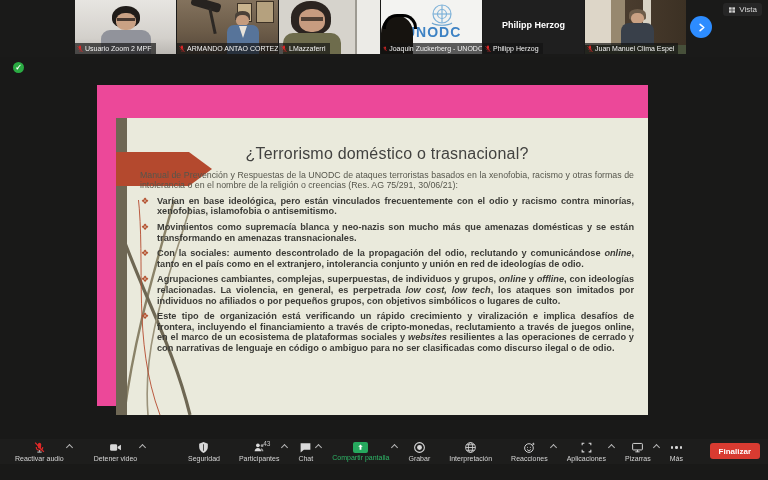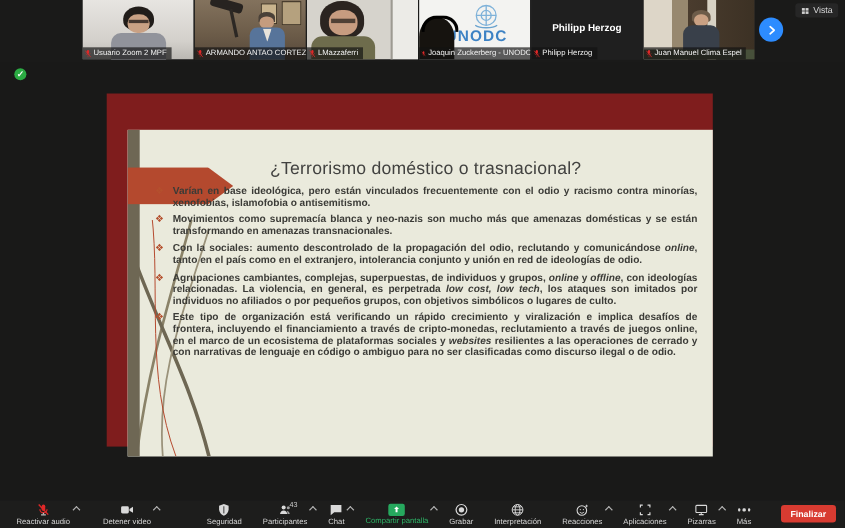--- a/index.html
+++ b/index.html
@@ -59,37 +59,37 @@
     white-space:nowrap;overflow:hidden;z-index:3;}
   
   .vista-btn{position:absolute;top:3px;right:6px;display:flex;align-items:center;gap:3px;color:#d9d9d9;
     font-size:8px;background:#262626;padding:2px 5px;border-radius:3px;}
   .next-btn{position:absolute;top:16px;left:690px;width:22px;height:22px;border-radius:50%;background:#2d8cff;
     display:flex;align-items:center;justify-content:center;}
   
   .enc-badge{position:absolute;top:62px;left:13px;width:11px;height:11px;border-radius:50%;background:#2bab43;
     color:#fff;font-size:8px;line-height:11px;text-align:center;font-weight:700;}
   
-  .stage-black{position:absolute;left:97px;top:85px;width:551px;height:321px;background:#7f1d1d;}
+  .stage-black{position:absolute;left:97px;top:85px;width:551px;height:321px;background:#ec4899;}
   .slide{position:absolute;left:19px;top:33px;width:532px;height:297px;background:#eaeadc;overflow:hidden;}
   .slide-strip{position:absolute;left:0;top:0;width:11px;height:100%;background:#6e6754;z-index:2;}
   .deco{position:absolute;left:0;bottom:0;z-index:1;pointer-events:none;}
   .arrow{position:absolute;left:0;top:34px;width:96px;height:34px;background:#b4492e;z-index:3;
     clip-path:polygon(0 0,76% 0,100% 50%,76% 100%,0 100%);}
   .slide-content{position:absolute;left:24px;right:14px;top:0;z-index:4;}
   .title1{margin-top:27px;text-align:center;font-size:16px;color:#424240;letter-spacing:.2px;}
   .title2{text-align:center;font-size:16.5px;font-weight:700;color:#32322e;margin-top:1px;}
   .subtitle{margin-top:7px;font-size:8.8px;line-height:10.4px;color:#56564c;text-align:justify;}
   ul.bullets{list-style:none;margin:4px 0 0 0;padding:0;}
   ul.bullets li{position:relative;padding-left:17px;font-size:9.2px;line-height:10.6px;font-weight:700;
     color:#3b3b37;text-align:justify;margin-top:5px;}
   ul.bullets li .mk{position:absolute;left:1px;top:0;color:#b4502e;font-weight:400;font-size:9px;}
   ul.bullets li em{font-style:italic;}
   
-  .toolbar{position:absolute;left:0;bottom:0;width:768px;height:25px;background:#1d1d1c;}
+  .toolbar{position:absolute;left:0;bottom:16px;width:768px;height:25px;background:#1d1d1c;}
   .tb-group-left{position:absolute;left:10px;top:0;height:25px;display:flex;gap:20px;}
   .tb-group-center{position:absolute;left:183px;top:0;height:25px;width:505px;display:flex;justify-content:space-between;}
   .tb-item{display:flex;flex-direction:column;align-items:center;justify-content:center;gap:1px;
     color:#d6d6d6;font-size:7px;line-height:7px;position:relative;padding:0 5px;cursor:default;}
   .tb-item .chev{position:absolute;right:-3px;top:6px;width:4px;height:4px;
     border-left:1px solid #b5b5b5;border-top:1px solid #b5b5b5;transform:rotate(45deg);}
   .tb-item.green{color:#2eb567;}
   .share-ic{width:15px;height:11px;background:#26a95e;border-radius:2px;display:flex;align-items:center;justify-content:center;}
   .pcount{position:absolute;top:1px;left:58%;font-size:6.5px;color:#c9c9c9;}
   .dots{display:flex;gap:2px;align-items:center;height:13px;}
@@ -248,20 +248,21 @@
       <path d="M58 0 C42 60 20 125 8 215" stroke="#8a8268" stroke-width="2.4"></path>
       <path d="M6 35 C32 105 58 150 74 215" stroke="#6e6753" stroke-width="3.2"></path>
       <path d="M74 8 C52 80 26 142 32 215" stroke="#9a927a" stroke-width="1.6"></path>
       <path d="M22 -5 C30 65 16 140 44 215" stroke="#b4492e" stroke-width="0.9"></path>
     </svg>
     <div class="slide-strip"></div>
     <div class="arrow"></div>
 
     <div class="slide-content">
       <div class="title1">¿Terrorismo doméstico o trasnacional?</div>
+      <div class="subtitle">Manual de Prevención y Respuestas de la UNODC de ataques terroristas basados en la xenofobia, racismo y otras formas de intolerancia o en el nombre de la religión o creencias (Res. AG 75/291, 30/06/21):</div>
       <ul class="bullets">
           <li><span class="mk">❖</span><span>Varían en base ideológica, pero están vinculados frecuentemente con el odio y racismo contra minorías, xenofobias, islamofobia o antisemitismo.</span></li>
           <li><span class="mk">❖</span><span>Movimientos como supremacía blanca y neo-nazis son mucho más que amenazas domésticas y se están transformando en amenazas transnacionales.</span></li>
           <li><span class="mk">❖</span><span>Con la sociales: aumento descontrolado de la propagación del odio, reclutando y comunicándose </span><em>online</em><span>, tanto en el país como en el extranjero, intolerancia conjunto y unión en red de ideologías de odio.</span></li>
           <li><span class="mk">❖</span><span>Agrupaciones cambiantes, complejas, superpuestas, de individuos y grupos, </span><em>online</em><span> y </span><em>offline</em><span>, con ideologías relacionadas. La violencia, en general, es perpetrada </span><em>low cost, low tech</em><span>, los ataques son imitados por individuos no afiliados o por pequeños grupos, con objetivos simbólicos o lugares de culto.</span></li>
           <li><span class="mk">❖</span><span>Este tipo de organización está verificando un rápido crecimiento y viralización e implica desafíos de frontera, incluyendo el financiamiento a través de cripto-monedas, reclutamiento a través de juegos online, en el marco de un ecosistema de plataformas sociales y </span><em>websites</em><span> resilientes a las operaciones de cerrado y con narrativas de lenguaje en código o ambiguo para no ser clasificadas como discurso ilegal o de odio.</span></li>
         </ul>
     </div>
   </div>
 </div>

